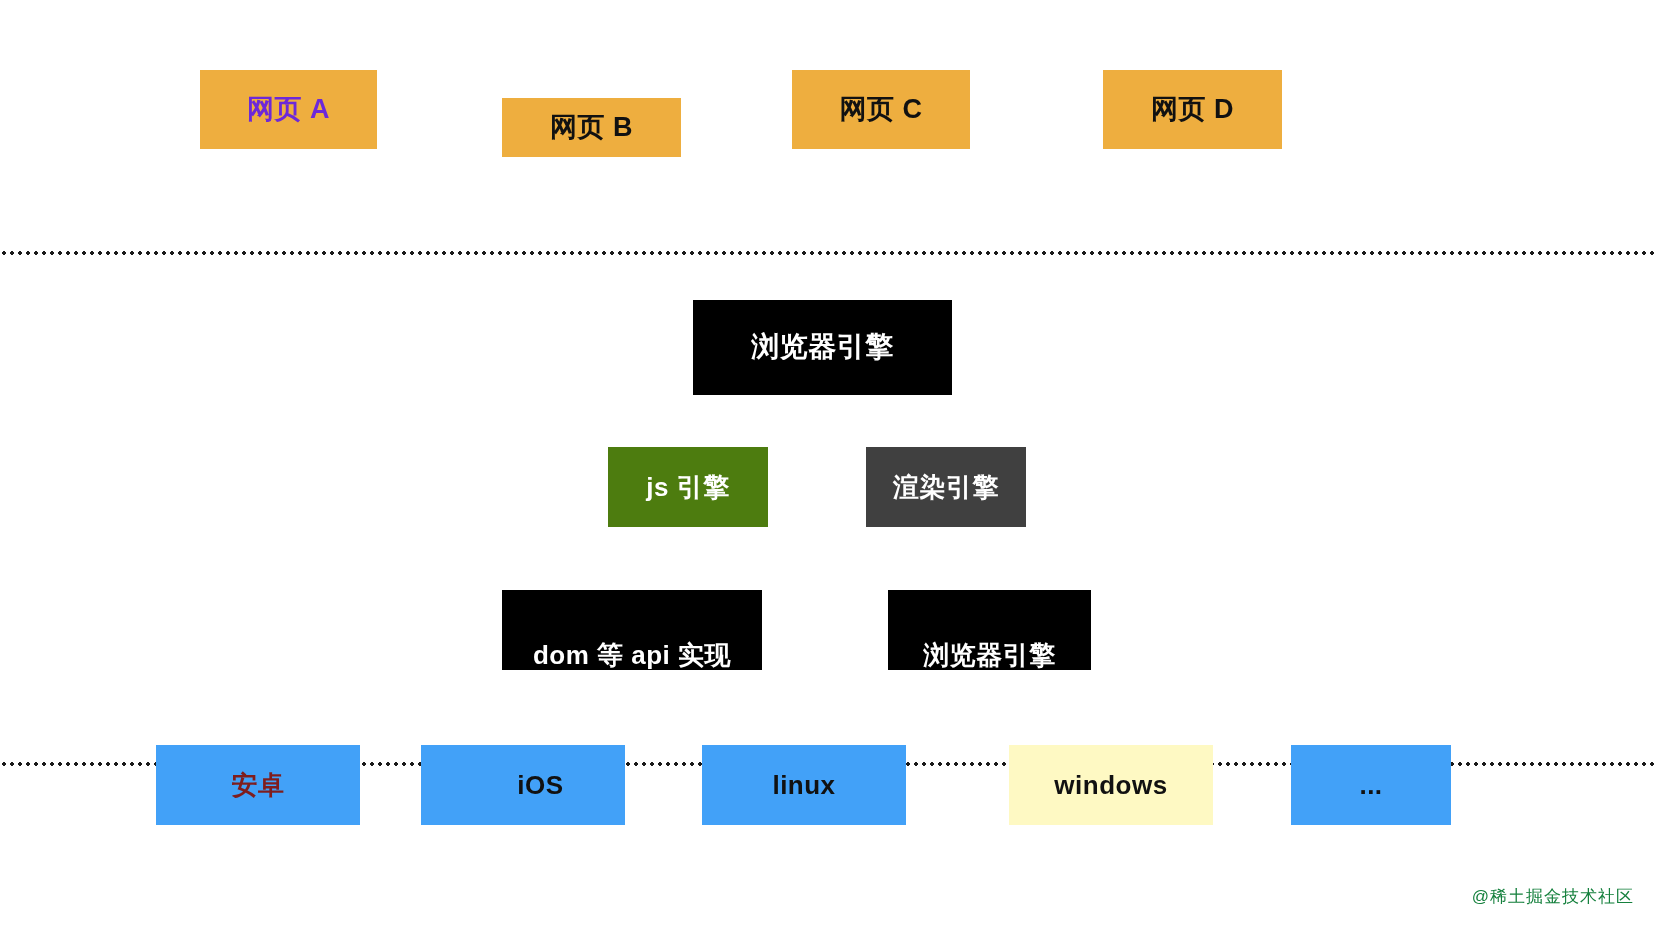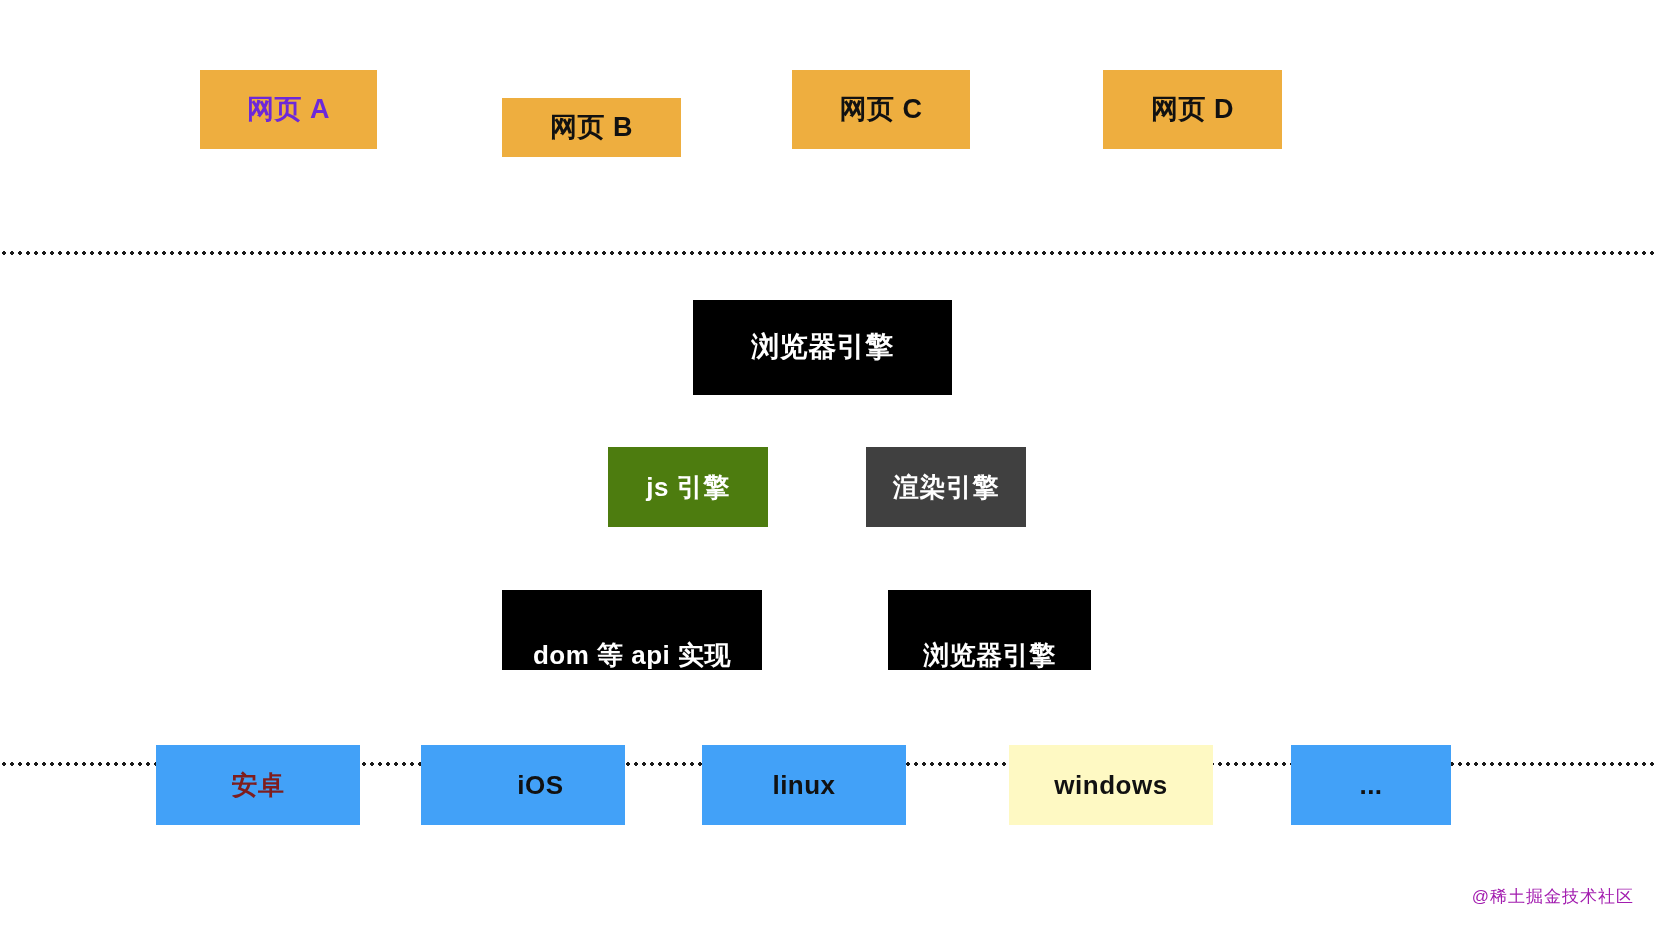--- a/index.html
+++ b/index.html
@@ -140,15 +140,15 @@
   <div class="node layer-os" style="left: 702px; top: 745px; width: 204px; height: 80px; background: rgb(66, 161, 248); color: rgb(17, 17, 17);">
     <span class="node-label">linux</span>
   </div>
   <div class="node layer-os" style="left: 1009px; top: 745px; width: 204px; height: 80px; background: #fef9c3; color: rgb(17, 17, 17);">
     <span class="node-label">windows</span>
   </div>
   <div class="node layer-os" style="left: 1291px; top: 745px; width: 160px; height: 80px; background: rgb(66, 161, 248); color: rgb(17, 17, 17);">
     <span class="node-label">...</span>
   </div>
 
-  <div class="watermark" style="color: #a21caf;">@稀土掘金技术社区</div>
+  <div class="watermark" style="color: #15803d;">@稀土掘金技术社区</div>
 
 </div>
 
 </body></html>

